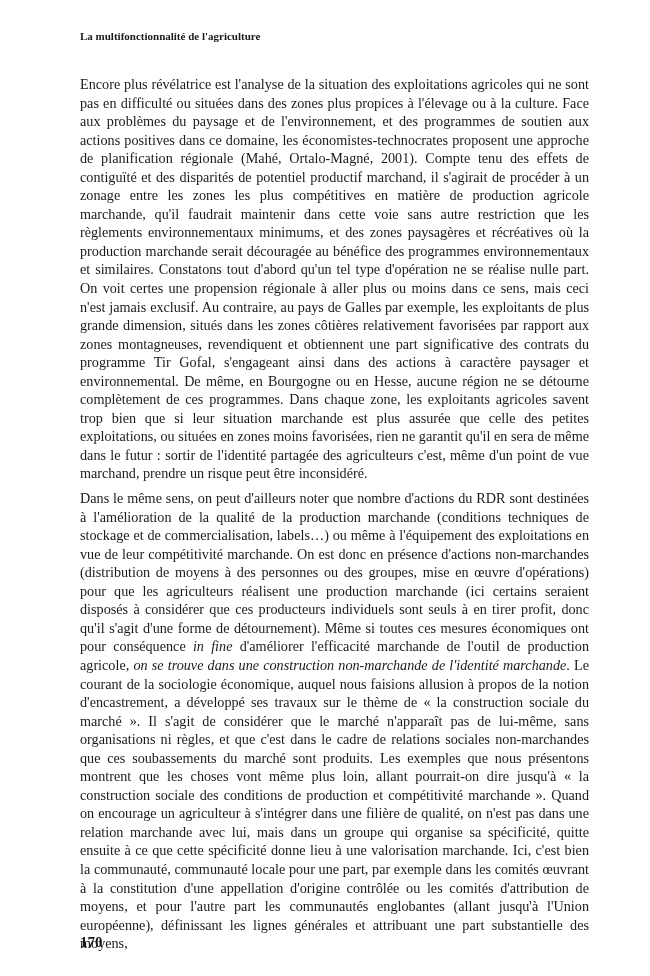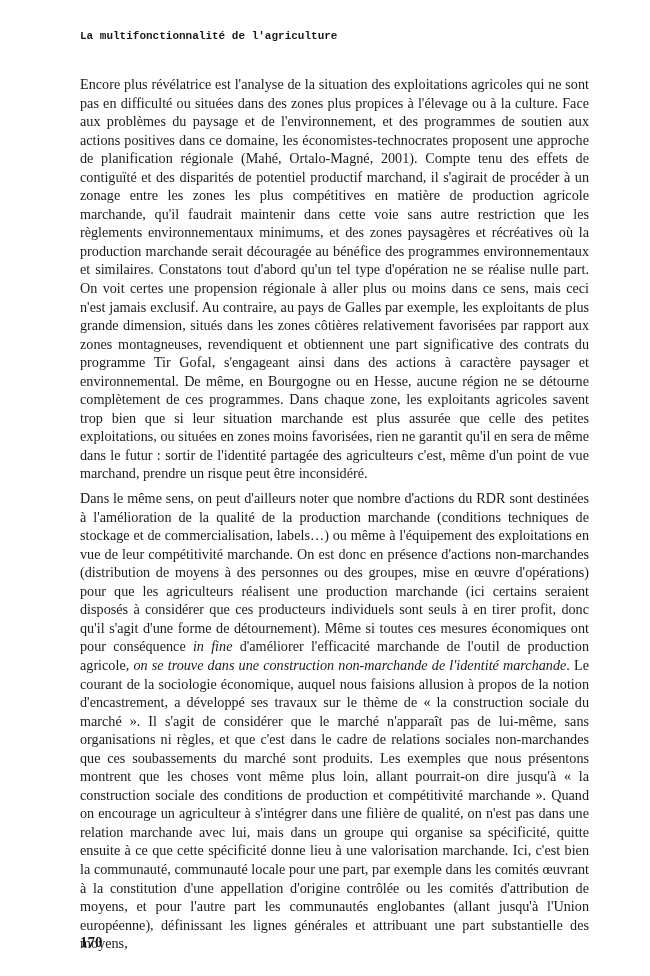--- a/index.html
+++ b/index.html
@@ -1,18 +1,18 @@
 <!DOCTYPE html>
 <html><head>
 <meta charset="utf-8">
 <style>
   html, body { margin:0; padding:0; background:#ffffff; }
   body { width:650px; height:976px; position:relative; overflow:hidden; }
   .page { position:absolute; left:80px; top:0; width:509px; color:#1a1a1a; }
-  .running-head { position:absolute; top:30px; left:0; font-family:Liberation Mono, monospace; font-weight:bold; font-size:11px; letter-spacing:0; }
+  .running-head { position:absolute; top:30px; left:0; font-family:Liberation Serif, serif; font-weight:bold; font-size:11px; letter-spacing:0; }
   .body { position:absolute; top:75px; left:0; width:509px; font-family:"Liberation Serif", serif; font-size:14.2px; line-height:18.55px; text-align:justify; hyphens:manual; }
   .body p { margin:0 0 6px 0; }
   .body .last-line-hold { text-align-last:justify; }
   .folio { position:absolute; top:934px; left:0; font-family:"Liberation Serif", serif; font-weight:bold; font-size:15px; }
   em { font-style:italic; }
 </style>
 </head>
 <body>
 
 <div class="page">

